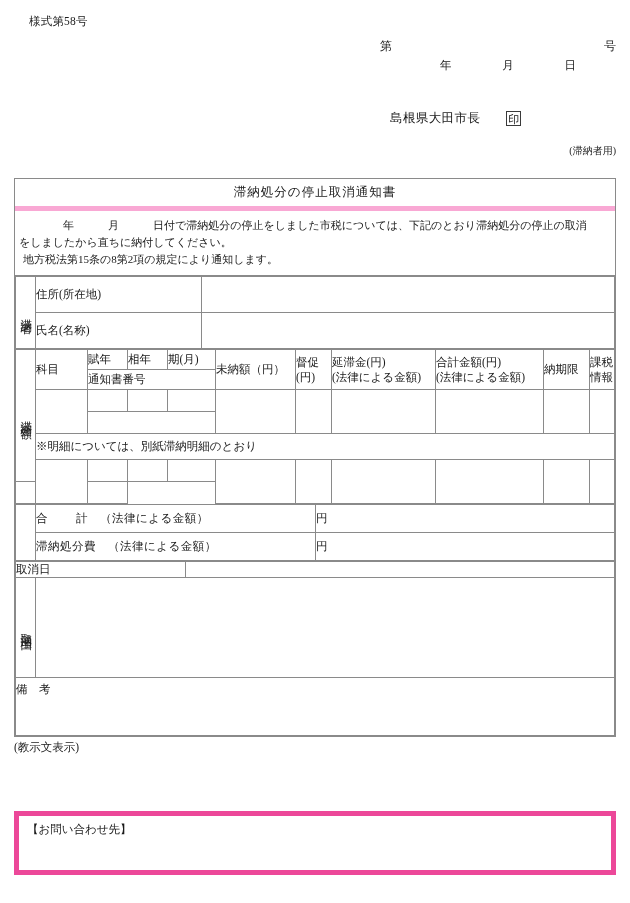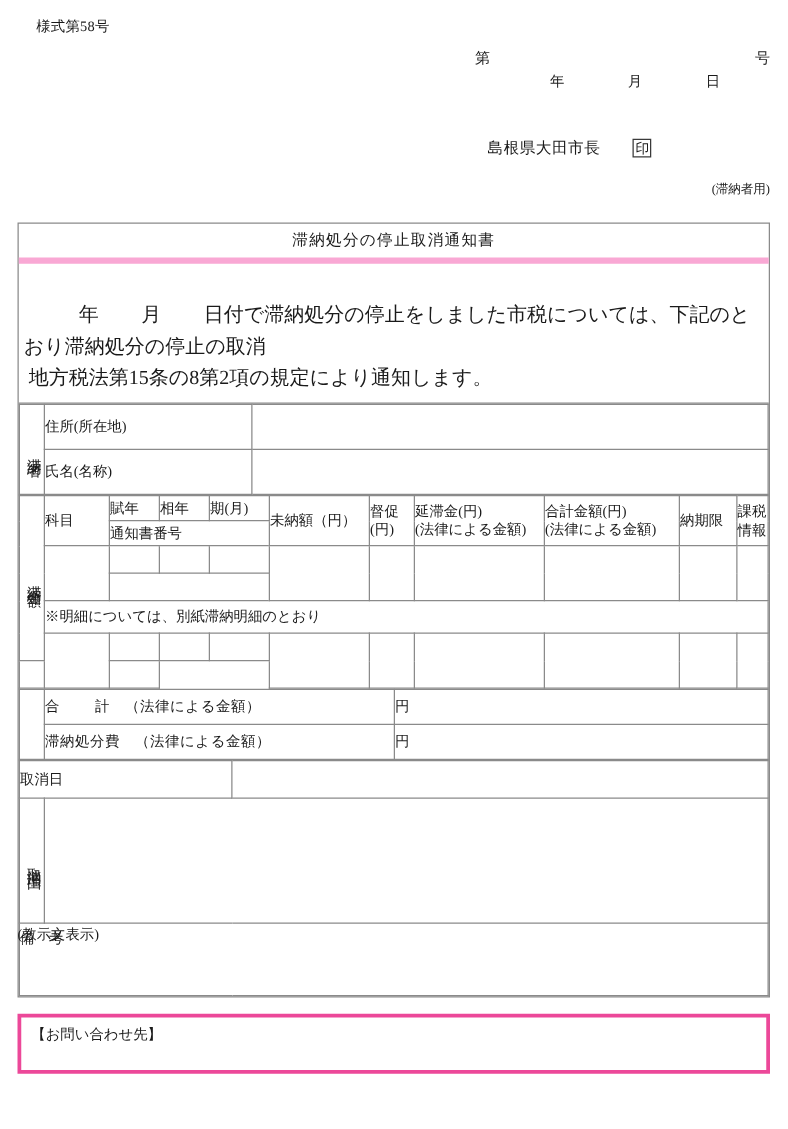--- a/index.html
+++ b/index.html
@@ -86,24 +86,23 @@
   }
   .title-row {
     border-bottom: 5px solid #f9a8d4;
     text-align: center;
     font-size: 12.5px;
     padding: 5px 0 5px;
     letter-spacing: 1px;
   }
   .body-text {
     border-bottom: 1px solid #8a8a8a;
-    font-size: 16px;
+    font-size: 11px;
     line-height: 1.55;
     padding: 6px 4px 7px 4px;
-    margin-top: 24px;
   }
   .body-text p { margin: 0; }
   .body-line-1 { text-indent: 0; }
   .indent-1 { padding-left: 4px; }
   .blank-y { display: inline-block; width: 44px; }
   .blank-m { display: inline-block; width: 34px; }
 
   table.grid {
     border-collapse: collapse;
     width: 100%;
@@ -135,21 +134,21 @@
   td.side {
     width: 20px;
   }
 
   .cell-label { text-align: center; font-size: 11.5px; }
   .h36 { height: 36px; }
   .h26 { height: 26px; }
   .h22 { height: 22px; }
   .h20 { height: 20px; }
   .h28 { height: 28px; }
-  .h30 { height: 30px; }
+  .h30 { height: 16px; }
   .h100 { height: 100px; }
   .h58 { height: 58px; }
 
   .two-line { line-height: 1.25; }
   .note-row { text-align: center; font-size: 11.5px; }
   .sum-label {
     text-align: left;
     padding-left: 60px;
     letter-spacing: .5px;
     white-space: nowrap;
@@ -169,22 +168,22 @@
   .kyoji {
     position: absolute;
     left: 14px; top: 740px;
     font-size: 11.5px;
     white-space: nowrap;
   }
   .contact-box {
     position: absolute;
     left: 14px; top: 811px;
     width: 602px;
-    height: 48px;
-    border: 3px solid #ec4899;
+    height: 64px;
+    border: 5px solid #ec4899;
     box-sizing: border-box;
     font-size: 11.5px;
   }
   .contact-label {
     padding: 6px 0 0 8px;
   }
 </style>
 </head>
 <body>
 
@@ -211,20 +210,21 @@
   <div class="recipient-kind">(滞納者用)</div>
 
   <div class="main-frame">
 
     <div class="title-row">滞納処分の停止取消通知書</div>
 
     <div class="body-text">
       <p class="body-line-1">
         <span class="blank-y"></span><span>年</span><span class="blank-m"></span><span>月</span><span class="blank-m"></span><span>日付で滞納処分の停止をしました市税については、下記のとおり滞納処分の停止の取消</span>
       </p>
+      <p>をしましたから直ちに納付してください。</p>
       <p class="indent-1">地方税法第15条の8第2項の規定により通知します。</p>
     </div>
 
     <table class="grid">
       <colgroup>
         <col style="width:20px">
         <col style="width:166px">
         <col>
       </colgroup>
       <tbody>

